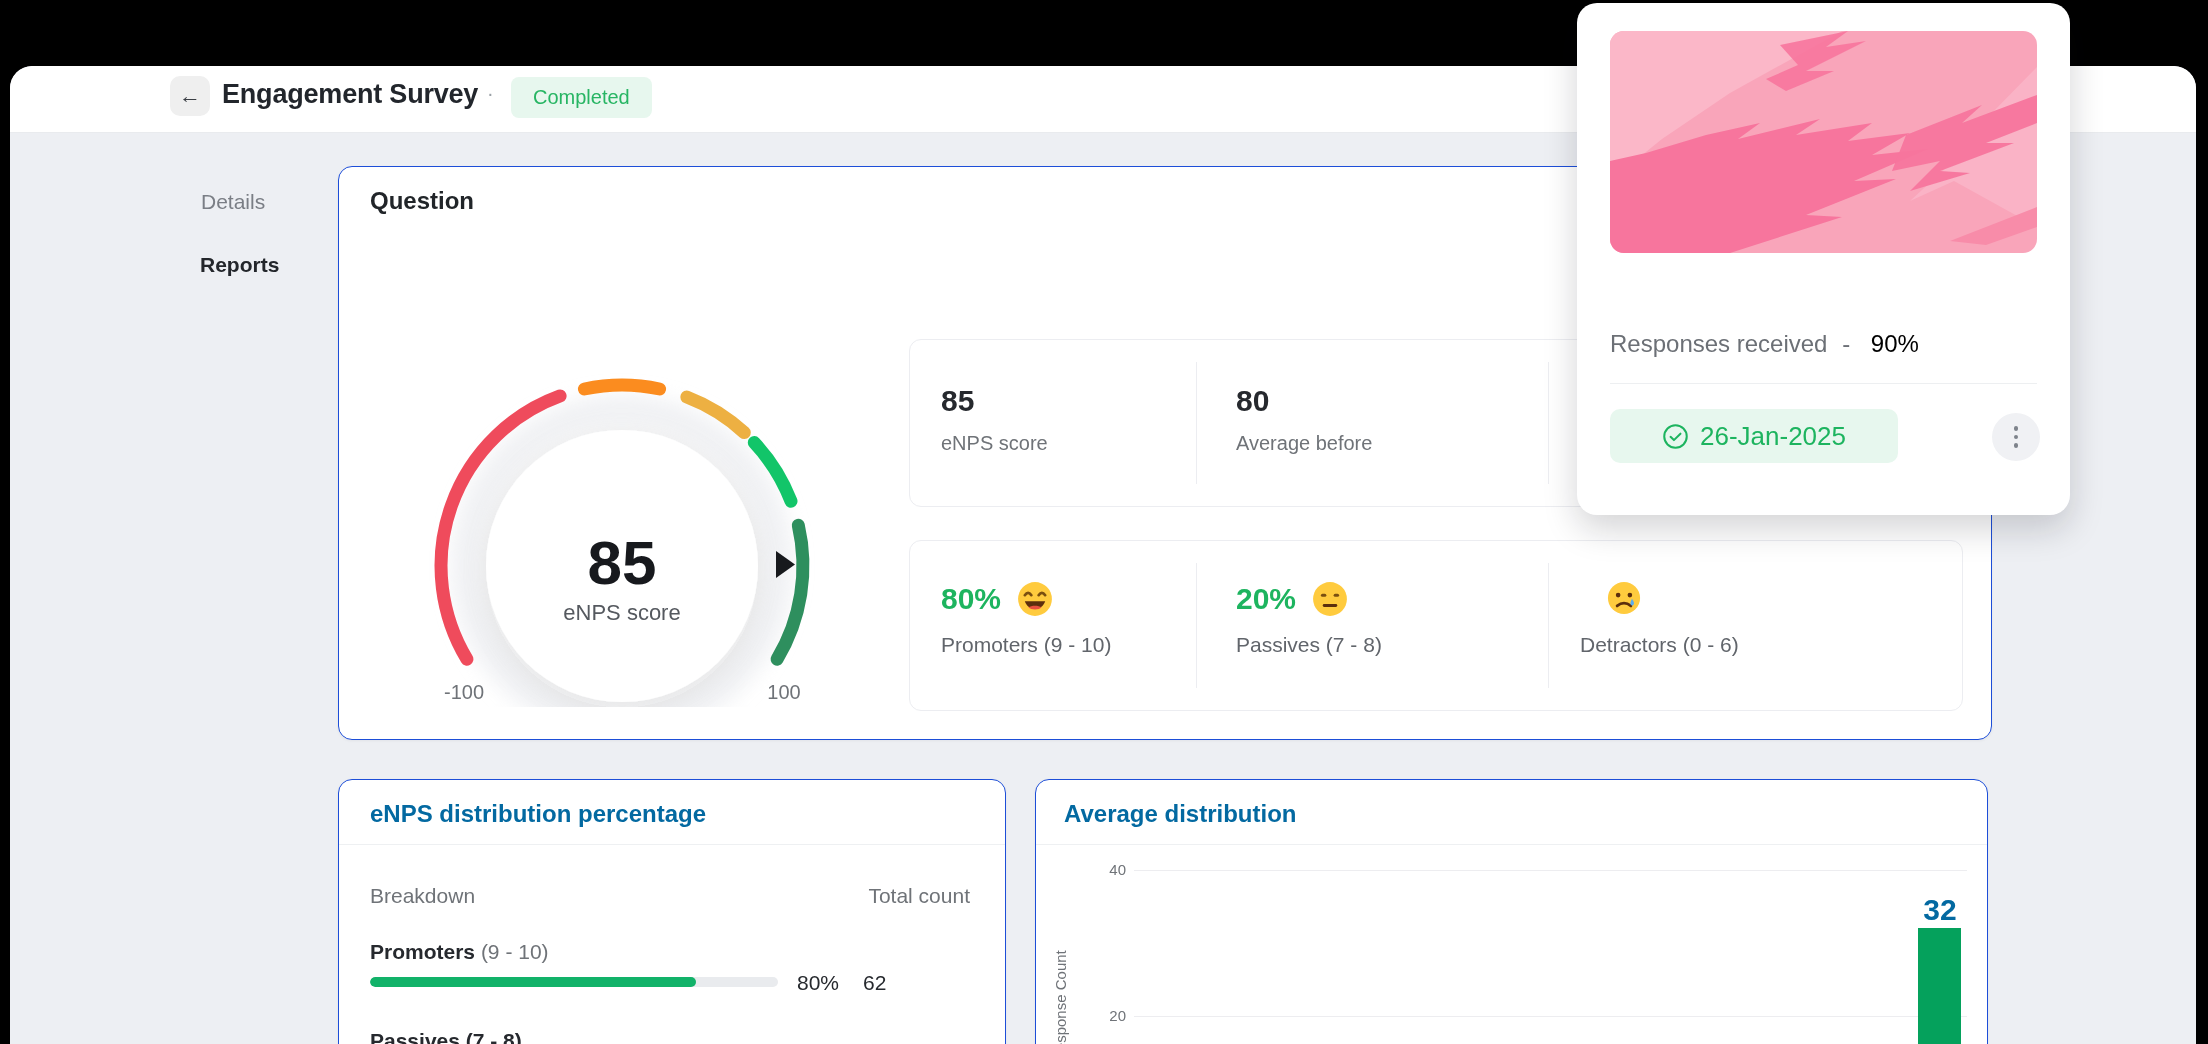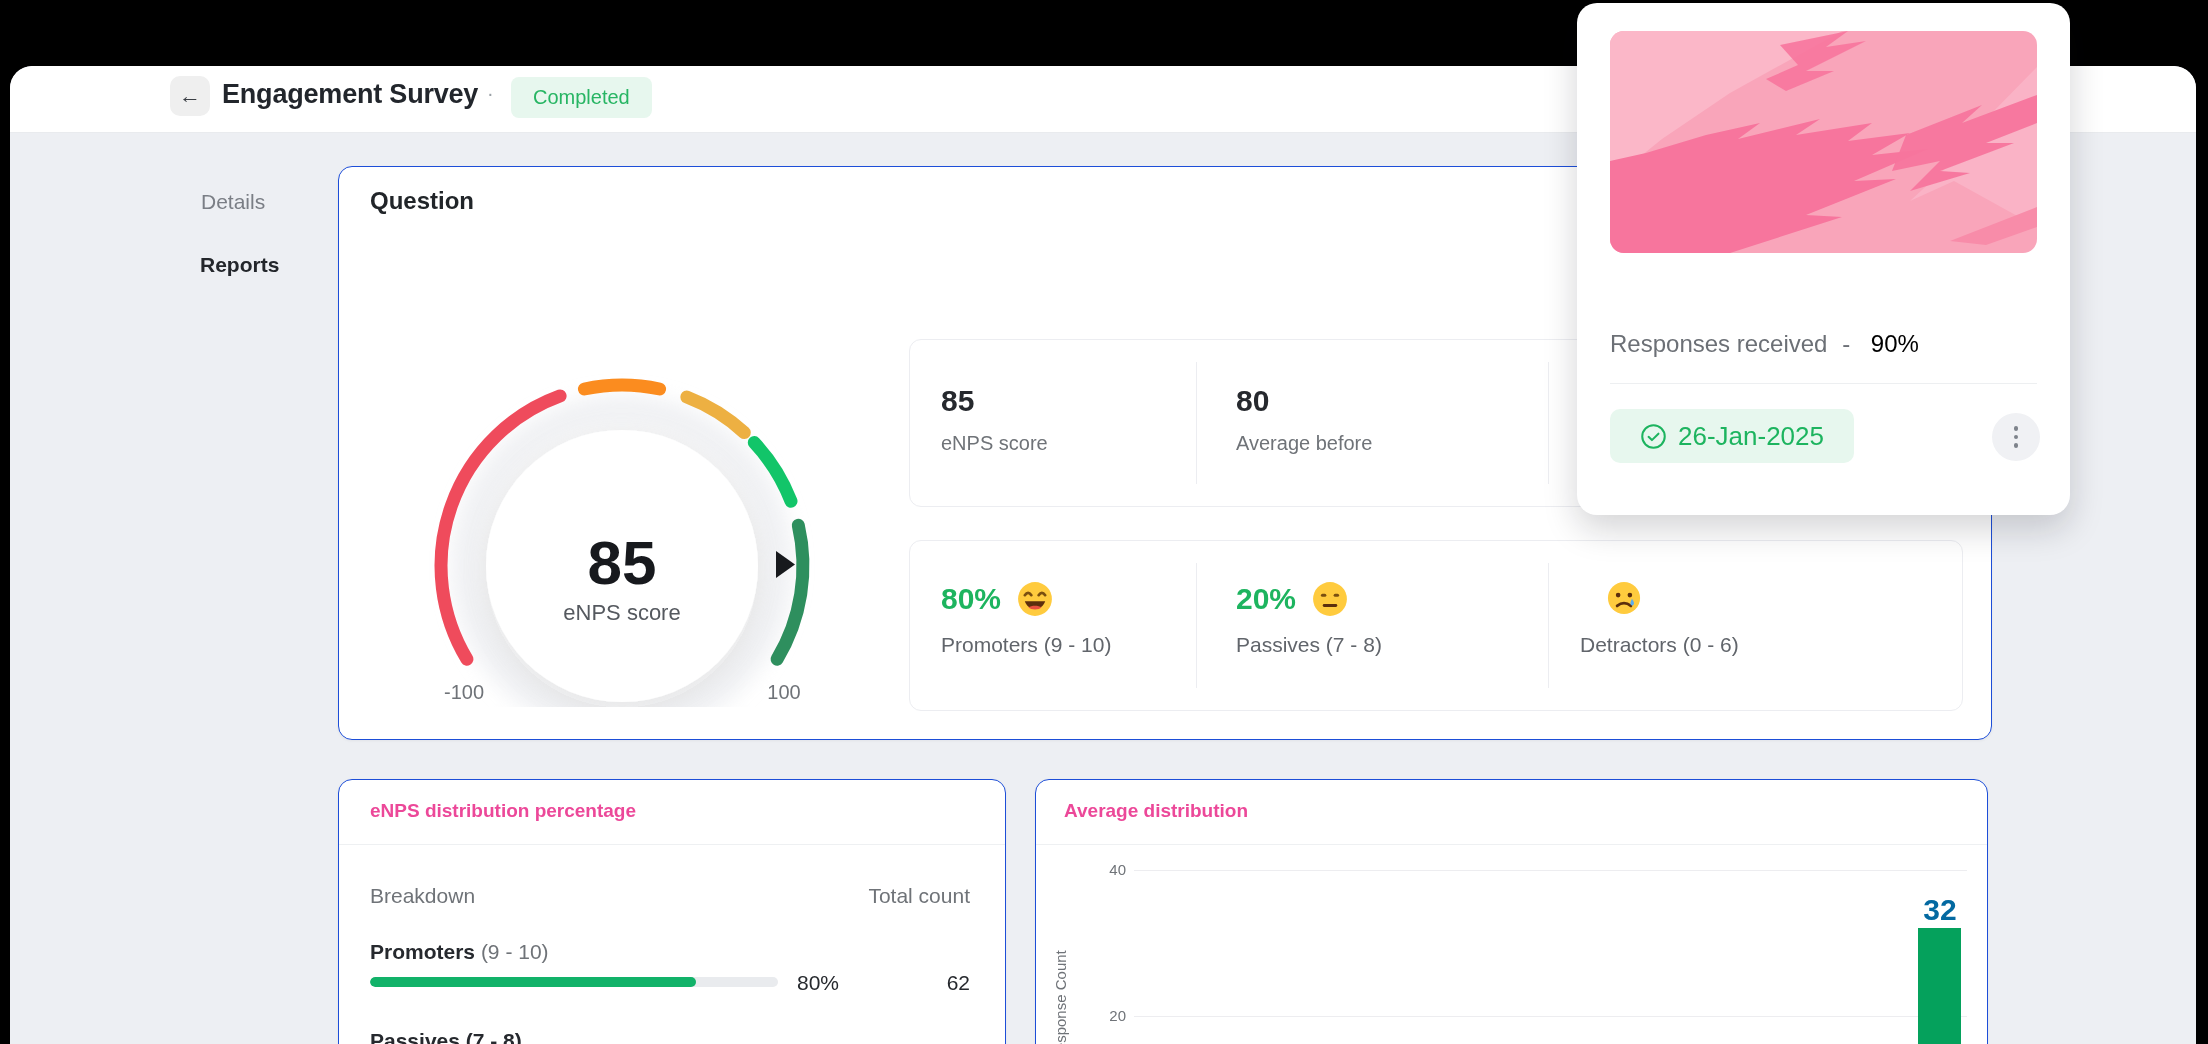--- a/index.html
+++ b/index.html
@@ -22,34 +22,34 @@
   .stat-label{position:absolute;top:92px;font-size:20px;color:#6f7378;}
   .pct-row{position:absolute;top:38px;display:flex;align-items:center;gap:14px;}
   .pct-green{font-size:30px;font-weight:700;color:#1db45f;}
   .grp-label{position:absolute;top:92px;font-size:21px;color:#61656b;white-space:nowrap;}
   
   .float-card{position:absolute;left:1577px;top:3px;width:493px;height:512px;background:#fff;border-radius:20px;box-shadow:0 14px 34px rgba(15,18,25,0.18);z-index:20;cursor:pointer;}
   .float-title{position:absolute;left:33px;top:280px;font-size:28px;font-weight:700;color:#1c2127;}
   .float-sub{position:absolute;left:33px;top:327px;font-size:24px;color:#6c7076;}
   .float-sub .pct{color:#000000;margin-left:6px;}
   .float-div{position:absolute;left:33px;top:380px;width:427px;height:1px;background:#edeff1;}
-  .date-pill{position:absolute;left:33px;top:406px;width:244px;height:54px;border-radius:10px;background:#e7f7ee;display:flex;align-items:center;justify-content:center;gap:11px;cursor:pointer;}
+  .date-pill{position:absolute;left:33px;top:406px;width:288px;height:54px;border-radius:10px;background:#e7f7ee;display:flex;align-items:center;justify-content:center;gap:11px;cursor:pointer;}
   .date-pill span{font-size:26px;color:#1db45f;}
   .kebab-btn{position:absolute;left:415px;top:410px;width:48px;height:48px;border-radius:50%;background:#f0f1f4;display:flex;flex-direction:column;align-items:center;justify-content:center;gap:4px;cursor:pointer;}
   .kebab-btn i{width:4.5px;height:4.5px;border-radius:50%;background:#7e838b;}
   
-  .sec-title{position:absolute;left:31px;top:20px;font-size:19px;font-weight:700;color:#ec4899;}
+  .sec-title{position:absolute;left:31px;top:20px;font-size:24px;font-weight:700;color:#0369a1;}
   .sec-div{position:absolute;left:0;right:0;top:64px;height:1px;background:#eef0f2;}
   .tbl-head{position:absolute;top:104px;font-size:21px;color:#6f7378;}
   .row-label{position:absolute;left:31px;top:160px;font-size:21px;color:#26292e;font-weight:700;white-space:nowrap;}
   .row-label .range{font-weight:400;color:#6f7378;}
   .progress-track{position:absolute;left:31px;top:197px;width:408px;height:10px;border-radius:6px;background:#e9ebee;overflow:hidden;}
   .progress-fill{height:100%;border-radius:6px;background:#12b269;}
   .progress-pct{position:absolute;left:458px;top:191px;font-size:21px;color:#26292e;}
-  .count-val{position:absolute;right:35px;width:107px;top:191px;font-size:21px;color:#26292e;text-align:right;}
+  .count-val{position:absolute;right:35px;width:107px;top:191px;font-size:21px;color:#26292e;text-align:left;}
   .row-label2{position:absolute;left:31px;top:249px;font-size:21px;color:#26292e;font-weight:700;white-space:nowrap;}
   .ytick{position:absolute;left:46px;width:44px;text-align:right;font-size:15px;color:#6f7378;}
   .gridline{position:absolute;left:98px;right:20px;height:1px;background:#ededf0;}
   .ylabel{position:absolute;left:16px;top:282px;transform:rotate(-90deg);transform-origin:0 0;font-size:15px;color:#6f7378;white-space:nowrap;}
   .rating-bar{position:absolute;left:882px;width:43px;height:420px;background:#05a15c;}
   .bar-label{position:absolute;left:876px;width:56px;top:116px;text-align:center;font-size:30px;font-weight:700;color:#0369a1;}
   svg text{font-family:"Liberation Sans","DejaVu Sans",sans-serif;}
 </style>
 </head>
 <body>

